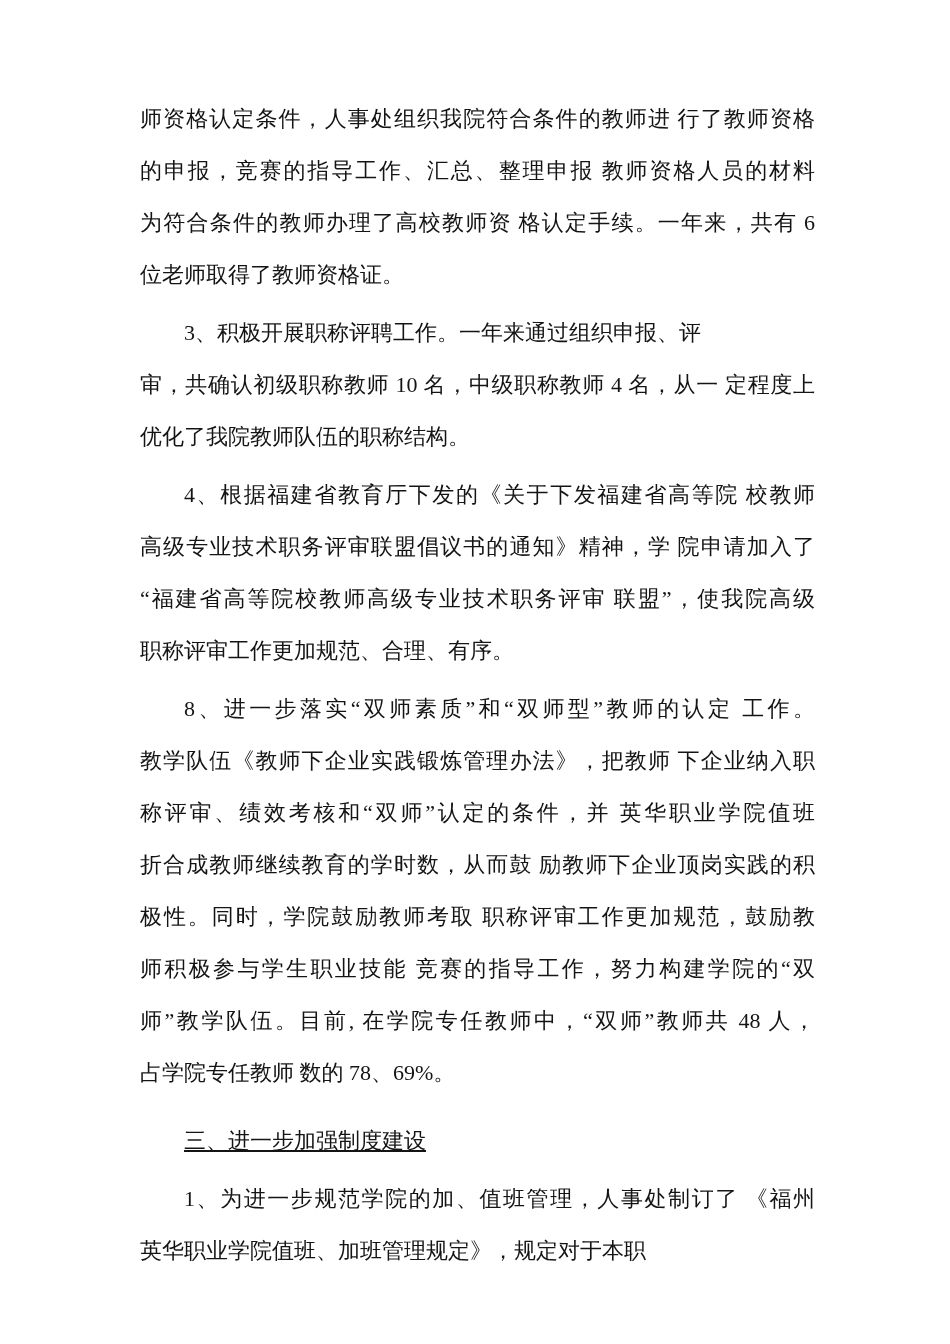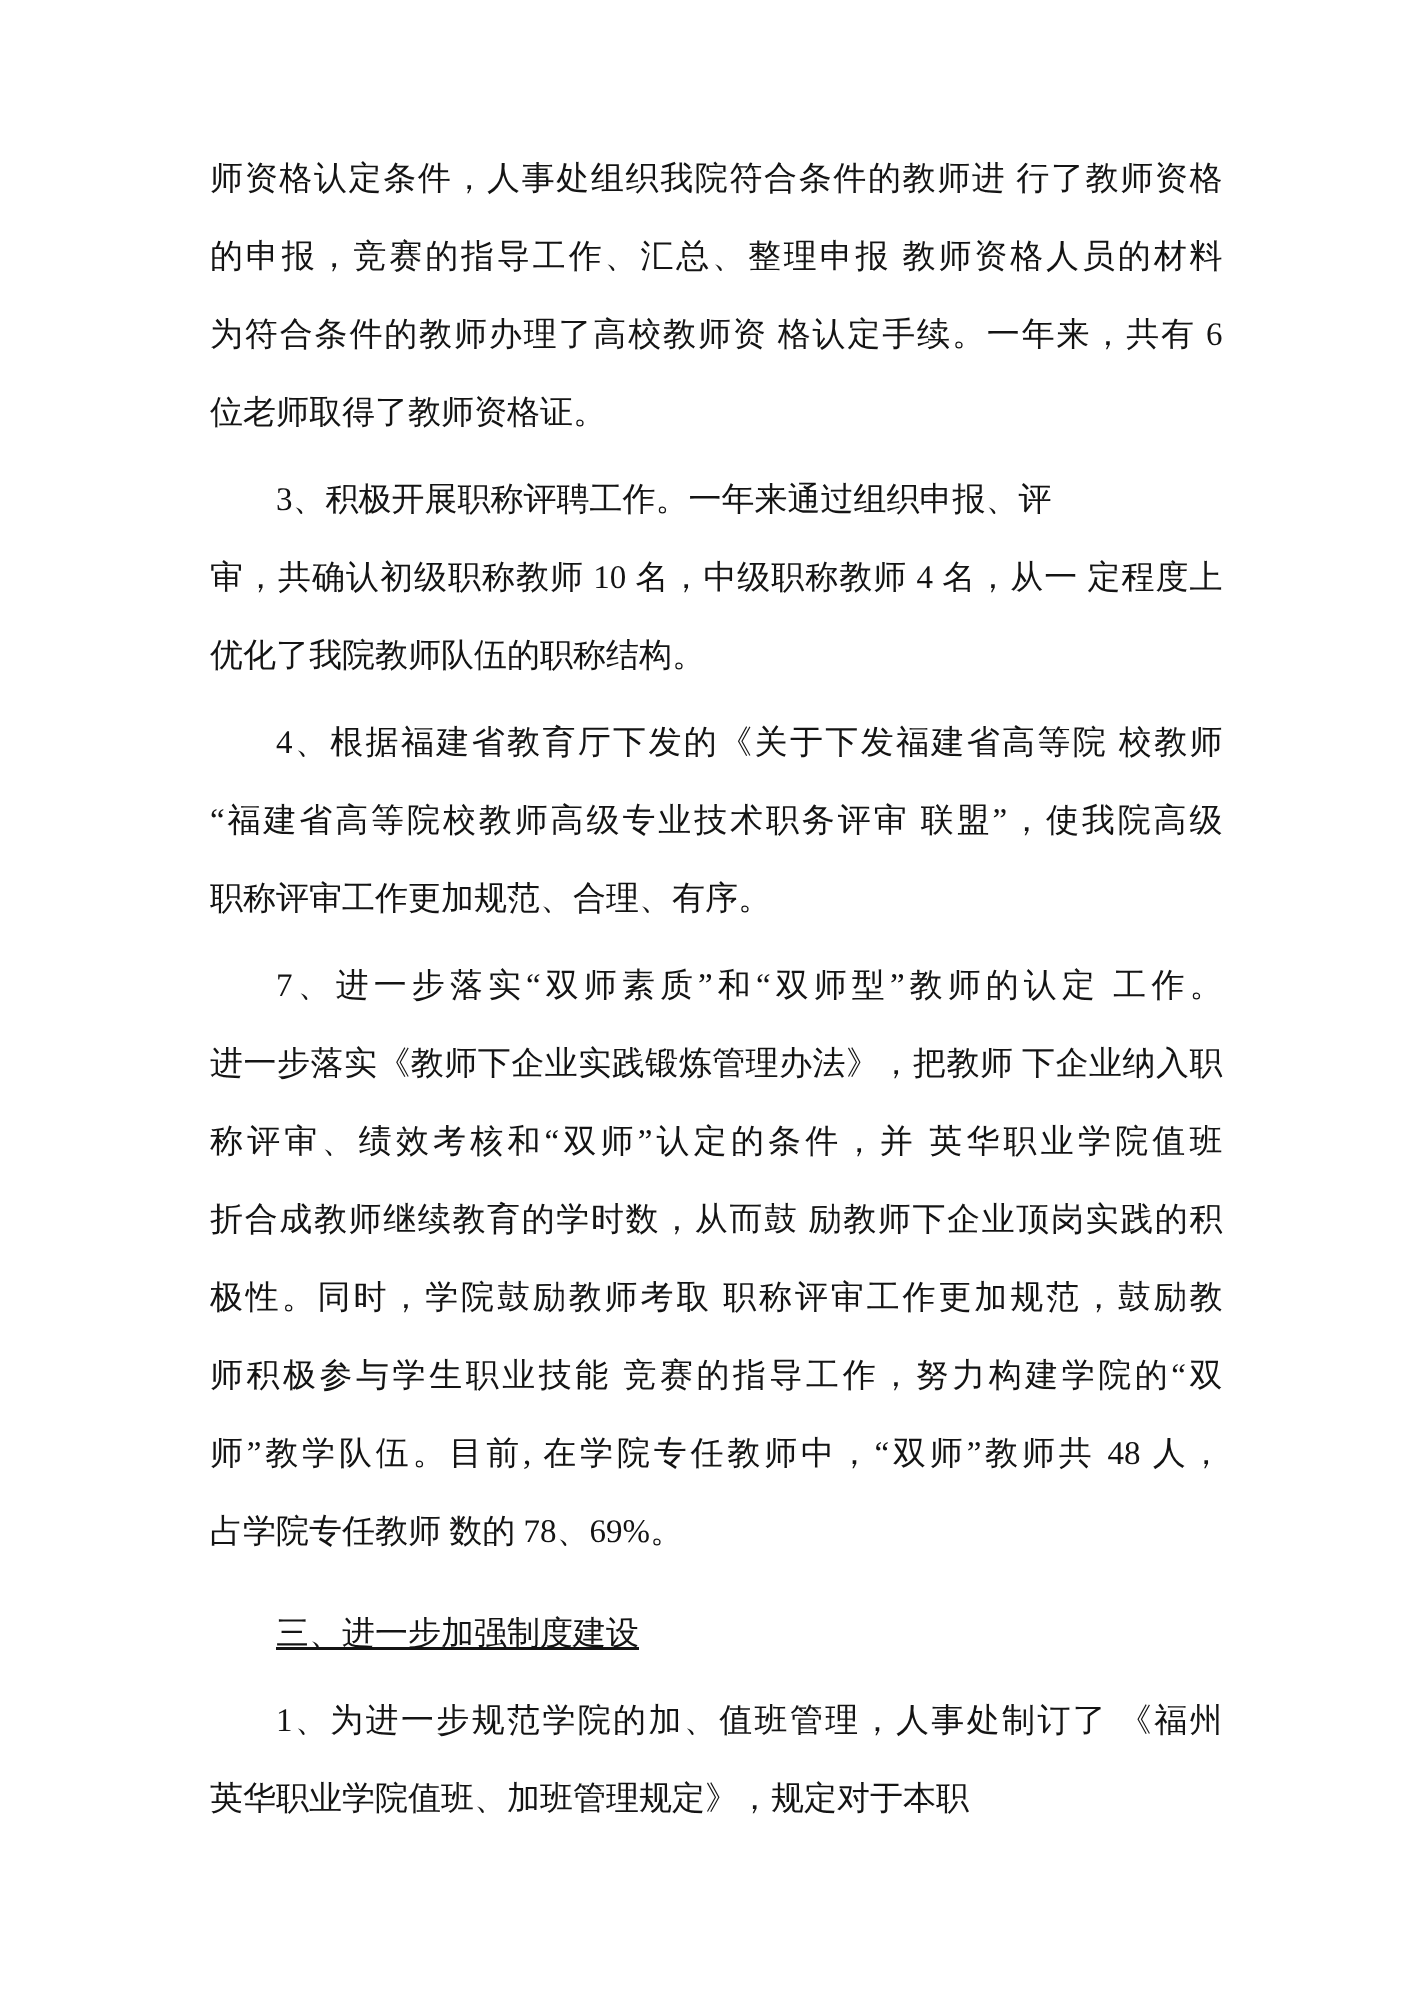--- a/index.html
+++ b/index.html
@@ -52,27 +52,28 @@
   </div>
 
   <div class="para">
     <div class="line ind">3、积极开展职称评聘工作。一年来通过组织申报、评</div>
     <div class="line j">审，共确认初级职称教师 10 名，中级职称教师 4 名，从一 定程度上</div>
     <div class="line">优化了我院教师队伍的职称结构。</div>
   </div>
 
   <div class="para">
     <div class="line ind j">4、根据福建省教育厅下发的《关于下发福建省高等院 校教师</div>
+    <div class="line j">高级专业技术职务评审联盟倡议书的通知》精神，学 院申请加入了</div>
     <div class="line j">“福建省高等院校教师高级专业技术职务评审 联盟”，使我院高级</div>
     <div class="line">职称评审工作更加规范、合理、有序。</div>
   </div>
 
   <div class="para">
-    <div class="line ind j">7、进一步落实“双师素质”和“双师型”教师的认定 工作。</div>
-    <div class="line j">进一步落实《教师下企业实践锻炼管理办法》，把教师 下企业纳入职</div>
+    <div class="line ind j">8、进一步落实“双师素质”和“双师型”教师的认定 工作。</div>
+    <div class="line j">教学队伍《教师下企业实践锻炼管理办法》，把教师 下企业纳入职</div>
     <div class="line j">称评审、绩效考核和“双师”认定的条件，并 英华职业学院值班</div>
     <div class="line j">折合成教师继续教育的学时数，从而鼓 励教师下企业顶岗实践的积</div>
     <div class="line j">极性。同时，学院鼓励教师考取 职称评审工作更加规范，鼓励教</div>
     <div class="line j">师积极参与学生职业技能 竞赛的指导工作，努力构建学院的“双</div>
     <div class="line j">师”教学队伍。目前, 在学院专任教师中，“双师”教师共 48 人，</div>
     <div class="line">占学院专任教师 数的 78、69%。</div>
   </div>
 
   <div class="para heading-para">
     <div class="line ind">三、进一步加强制度建设</div>

